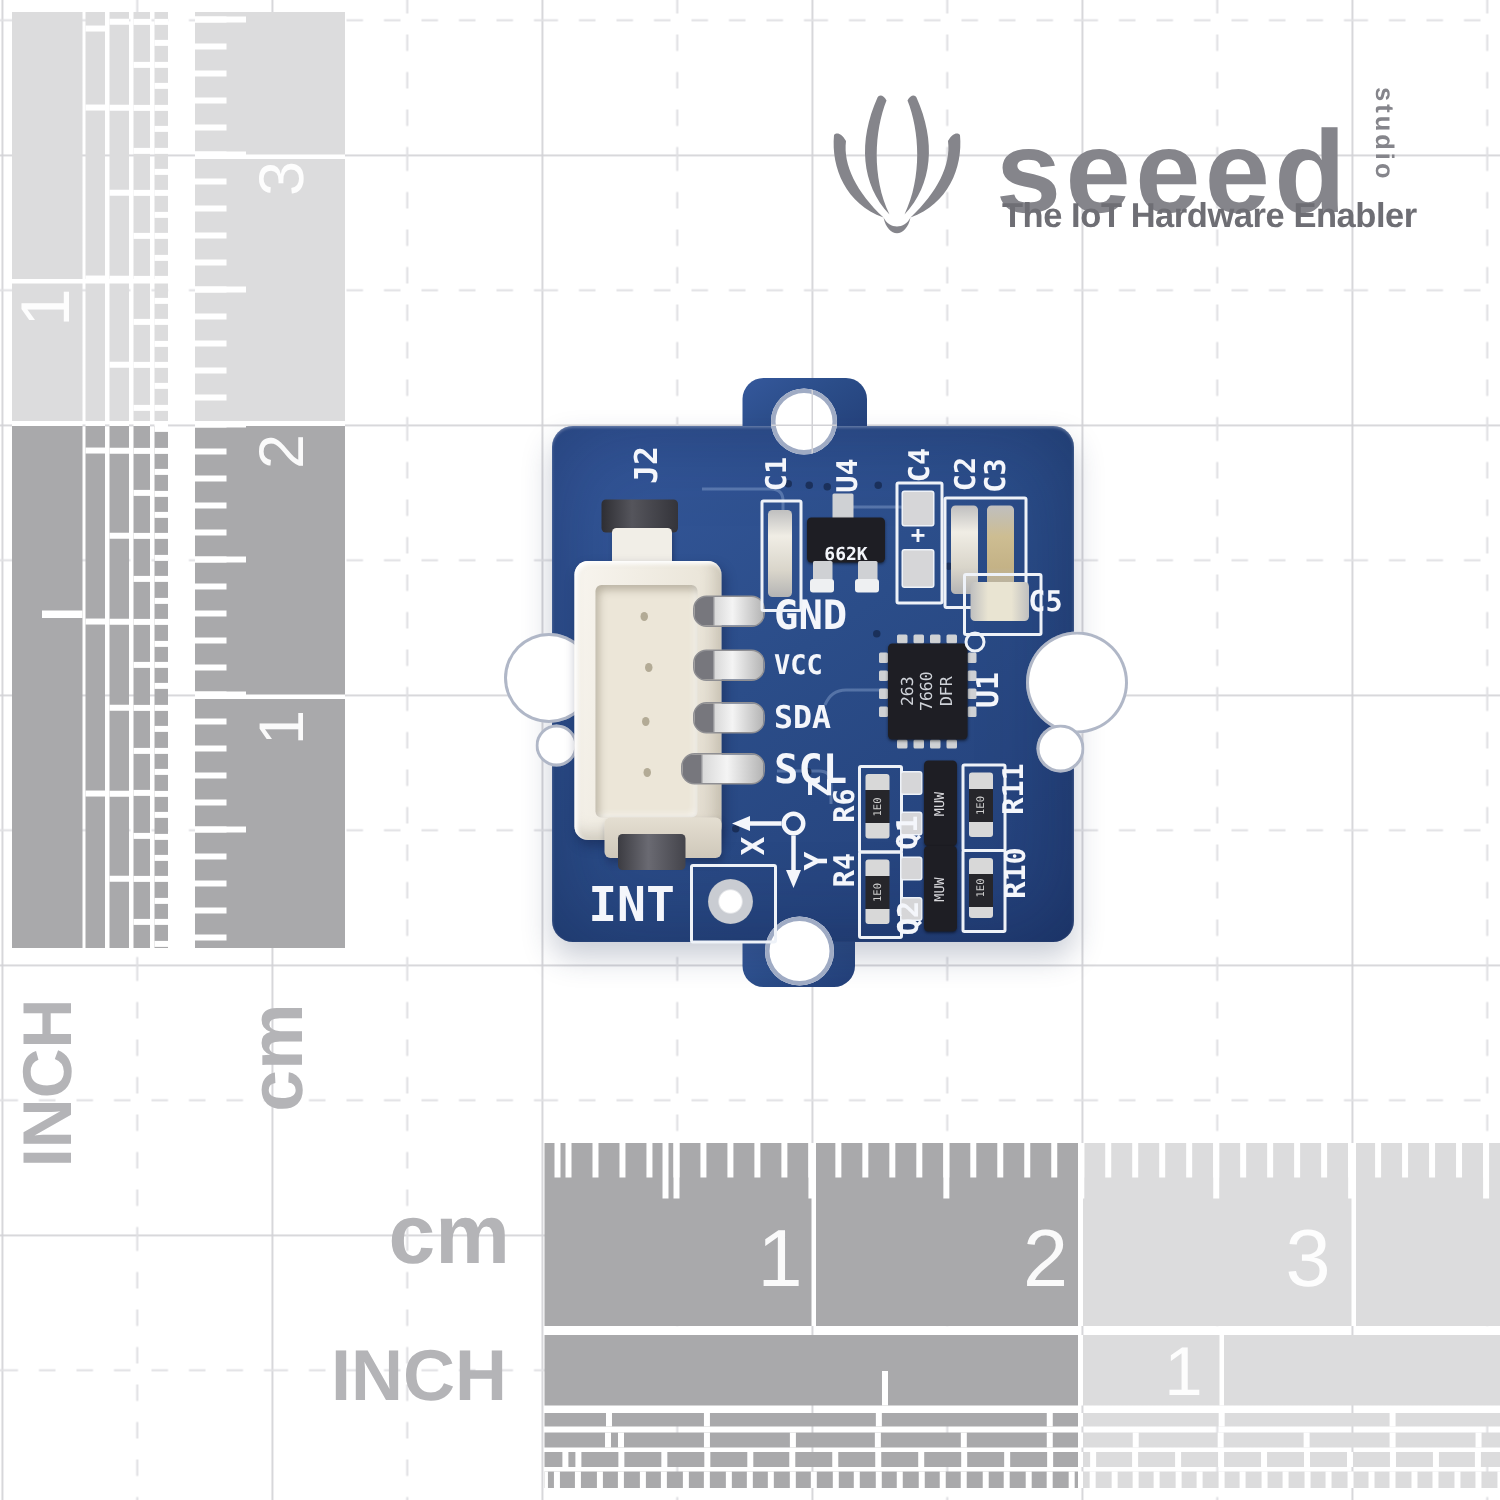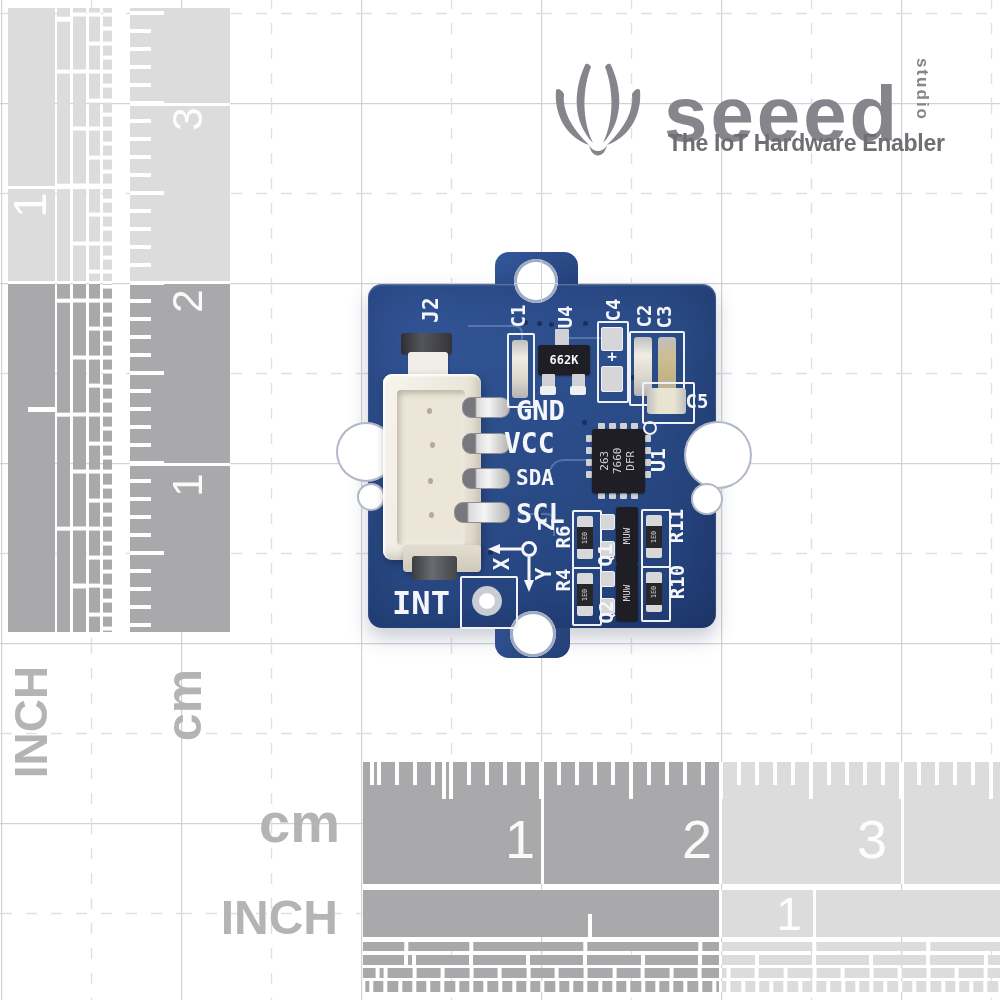--- a/index.html
+++ b/index.html
@@ -26,21 +26,21 @@
   .blue{background:linear-gradient(145deg,#35589c 0%,#2b4d89 45%,#233f78 100%);}
   .board-main{border-radius:14px;box-shadow:0 10px 20px rgba(40,55,90,.25),inset 0 1px 2px rgba(255,255,255,.3),inset 0 0 60px rgba(8,20,55,.35);}
   .hole{background:#fff;border-radius:50%;box-shadow:inset 0 0 0 3px #9fabc4;overflow:hidden;}
   .notch{background:#fff;border-radius:50%;box-shadow:inset 0 0 0 2px rgba(30,50,95,.35);}
   .silk{color:#f4f6fb;font-family:"DejaVu Sans Mono",monospace;font-weight:bold;line-height:1;
         display:flex;align-items:center;justify-content:center;white-space:nowrap;}
   .silkbox{border:2px solid #eef2f8;border-radius:2px;}
   .cap-v{border-radius:3px;background:linear-gradient(180deg,#bfbfbf,#f0ede5 30%,#d9d5ca 70%,#b4b4b4);}
   .cap-tan{border-radius:3px;background:linear-gradient(180deg,#bfbfbf,#cdbd92 35%,#c4b286 70%,#b4b4b4);}
   .cap-h{border-radius:3px;background:linear-gradient(90deg,#bfbfbf,#e9e4d2 30%,#e9e4d2 70%,#bfbfbf);}
-  .chip{background:#1e1e24;border-radius:3px;box-shadow:0 1px 2px rgba(0,0,0,.5);}
+  .chip{background:#1e1e24;border-radius:3px;box-shadow:0 1px 2px rgba(0,0,0,.5);align-items:flex-end;}
   .nub{background:#cfd1d4;border-radius:1px;}
   .pad{background:#d6d6d8;border-radius:2px;border:1px solid #eef2f8;}
   .res{background:linear-gradient(180deg,#d8d8d8 0 11px,#26262b 11px 33px,#d8d8d8 33px);border-radius:2px;
        display:flex;align-items:center;justify-content:center;}
   .rescode{color:#cfcfcf;font-size:7px;font-family:"DejaVu Sans Mono",monospace;transform:rotate(-90deg);}
   .via{position:absolute;width:5px;height:5px;border-radius:50%;background:#16294f;opacity:.8;}
   
   .conn-body{background:linear-gradient(100deg,#f8f5ef,#ebe6da 65%,#ded7ca);border-radius:9px;
              box-shadow:2px 4px 8px rgba(15,25,60,.4),inset 2px 2px 3px #ffffff,inset -4px -5px 10px rgba(120,110,90,.28);}
   .conn-cavity{background:#ece6d8;border-radius:4px;box-shadow:inset 2px 3px 6px rgba(120,110,90,.45),inset -2px -2px 4px rgba(255,255,255,.7);}
@@ -196,21 +196,21 @@
     </div>
     <div class="abs" style="left:35px;top:295px;width:78px;height:27px;background:linear-gradient(180deg,#e4ded1,#cfc8ba);border-radius:4px;box-shadow:1px 3px 5px rgba(20,30,60,.35);"></div>
     <div class="abs" style="left:44px;top:306px;width:45px;height:24px;background:linear-gradient(90deg,#3c3c42,#6a6a72 45%,#44444b);border-radius:3px;"></div>
 
     <div class="abs pin" style="left:94px;top:147px;width:46px;height:19px;"></div>
     <div class="abs pin" style="left:94px;top:183px;width:46px;height:19px;"></div>
     <div class="abs pin" style="left:94px;top:218px;width:46px;height:19px;"></div>
     <div class="abs pin" style="left:86px;top:252px;width:54px;height:19px;"></div>
 
     <div class="abs silk" style="left:148px;top:147px;height:26px;font-size:27px;">GND</div>
-    <div class="abs silk" style="left:136px;top:181px;height:26px;font-size:28px;">VCC</div>
+    <div class="abs silk" style="left:148px;top:181px;height:26px;font-size:18px;">VCC</div>
     <div class="abs silk" style="left:148px;top:215px;height:26px;font-size:21px;">SDA</div>
     <div class="abs silk" style="left:148px;top:250px;height:26px;font-size:27px;">SCL</div>
 
     <div class="abs silk rot" style="left:133px;top:56px;width:34px;height:20px;font-size:19px;">C1</div>
     <div class="abs silkbox" style="left:139px;top:83px;width:24px;height:71px;"></div>
     <div class="abs cap-v" style="left:144px;top:90px;width:16px;height:58px;"></div>
     <div class="abs silk rot" style="left:180px;top:57px;width:34px;height:20px;font-size:19px;">U4</div>
     <div class="abs nub" style="left:187px;top:79px;width:14px;height:17px;"></div>
     <div class="abs chip silk" style="left:170px;top:95px;width:52px;height:30px;font-size:12px;">
       <span>662K</span>

